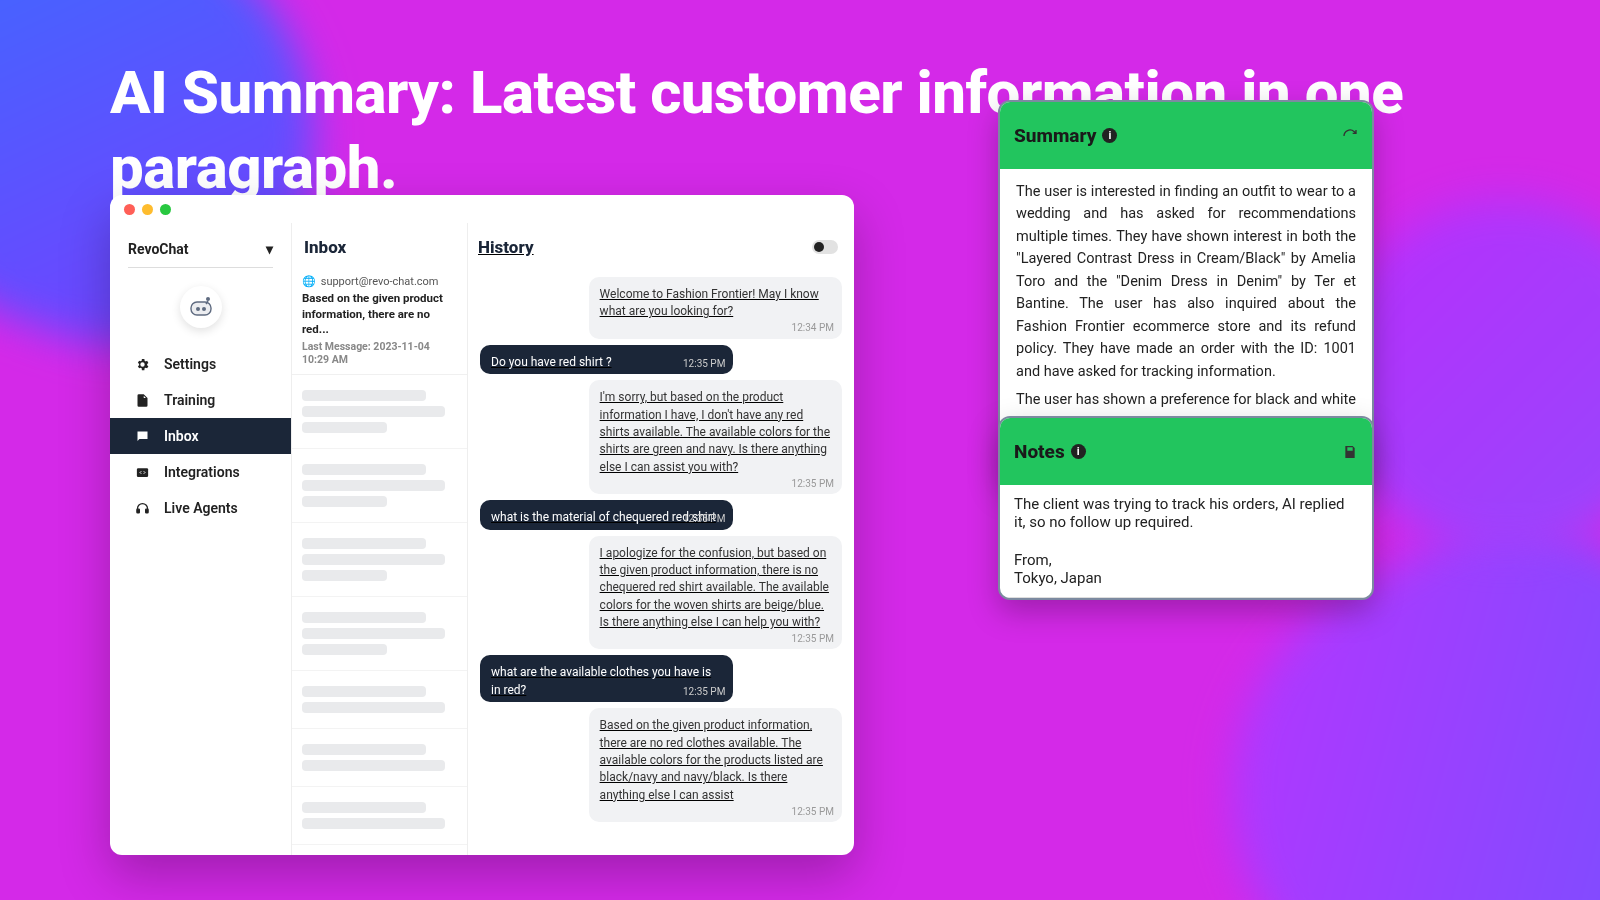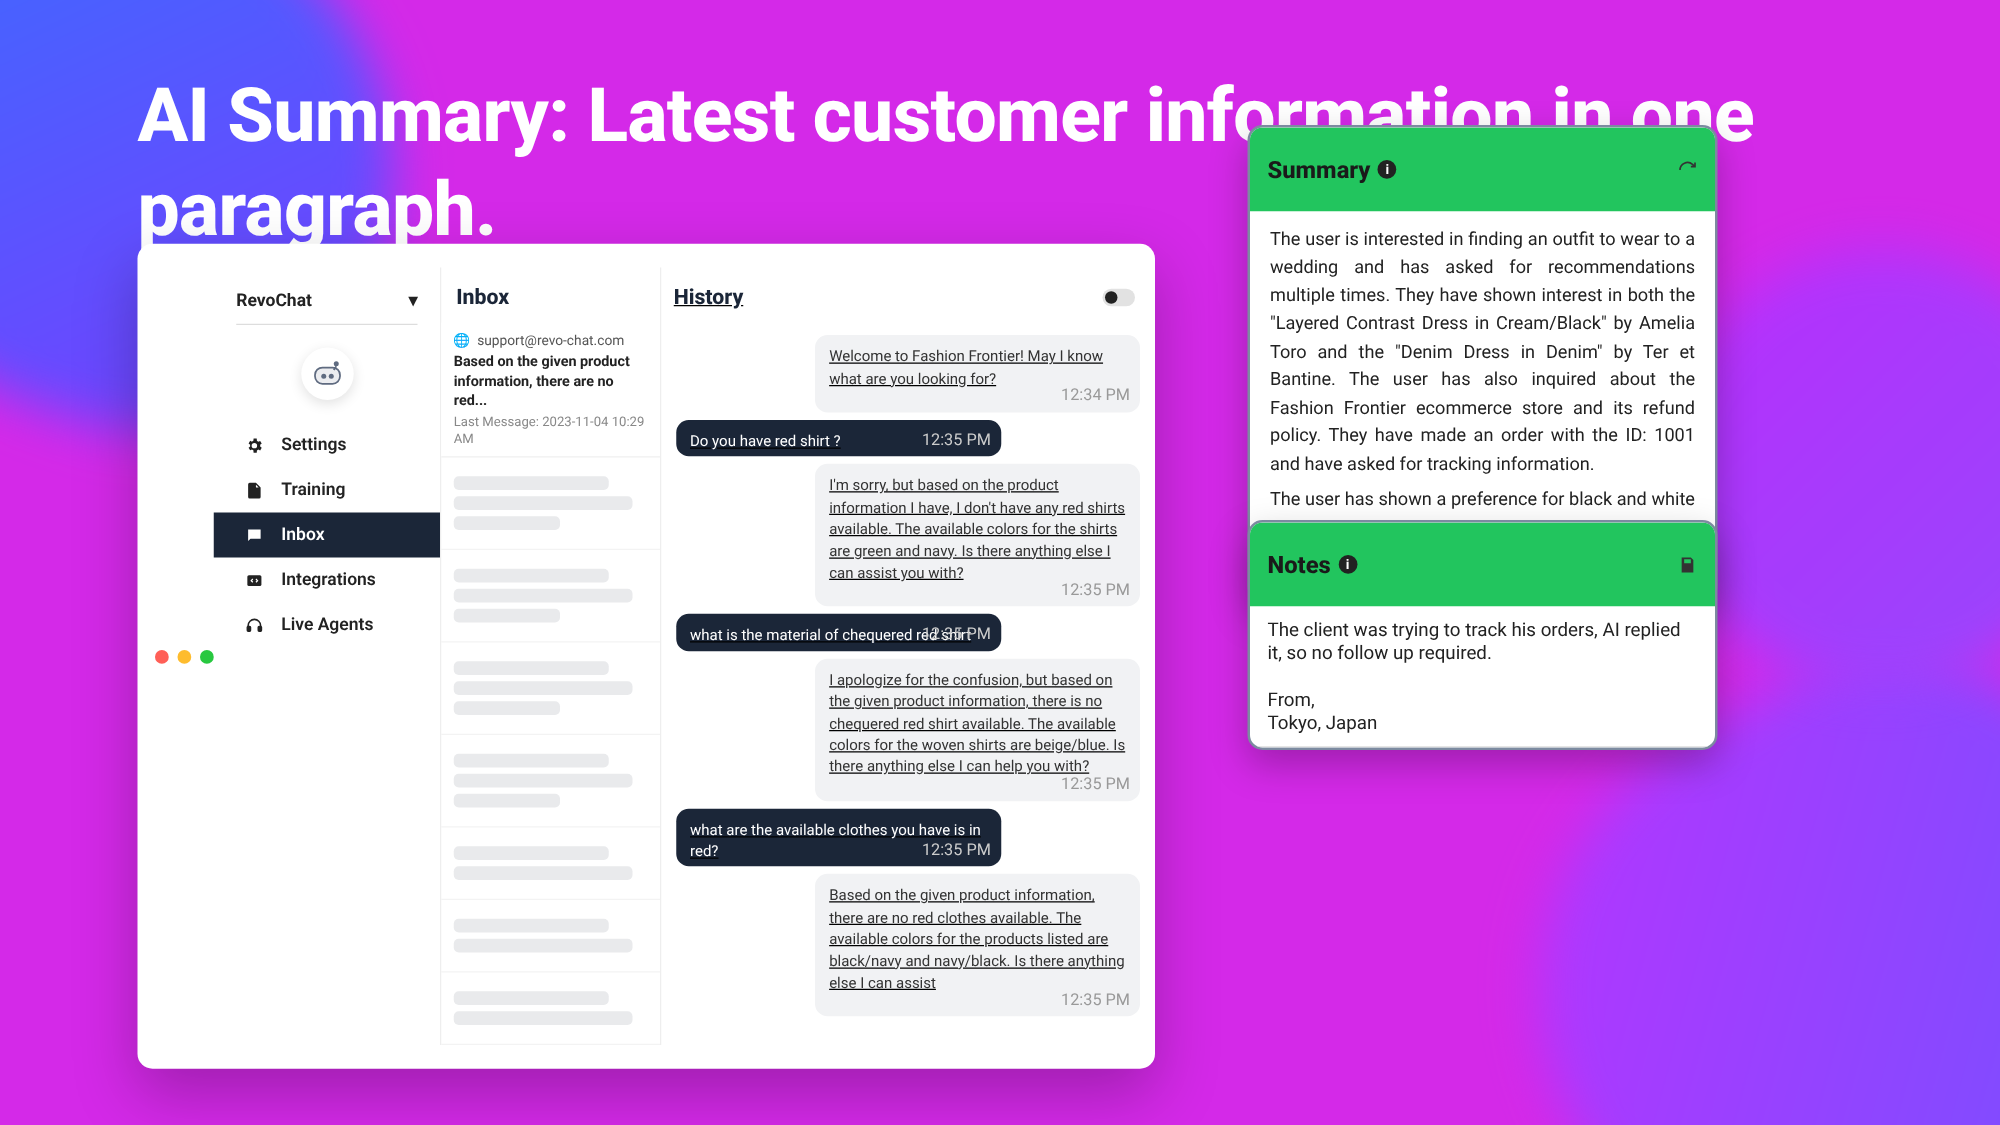--- a/index.html
+++ b/index.html
@@ -25,28 +25,27 @@
     color: #fff;
     font-size: 60px;
     font-weight: 800;
     line-height: 1.25;
     letter-spacing: -.5px;
   }
 
   .app-window {
     position: absolute;
     top: 195px; left: 110px;
-    width: 814px; height: 660px;
+    width: 744px; height: 660px;
     background: #fff;
     border-radius: 12px;
     box-shadow: 0 20px 50px rgba(0,0,0,.25);
     overflow: hidden;
     display: flex;
-    flex-direction: row;
-    align-items: center;
+    flex-direction: column;
   }
   .title-bar { height: 28px; display:flex; align-items:center; gap:7px; padding-left:14px; }
   .dot { width:11px; height:11px; border-radius:50%; }
   .dot.r{background:#ff5f57;} .dot.y{background:#febc2e;} .dot.g{background:#28c840;}
 
   .app-body { flex:1; display:flex; }
   
   .sidebar {
     width: 182px;
     border-right: 1px solid #eee;
@@ -76,33 +75,33 @@
   .inbox-col {
     width: 176px; border-right:1px solid #eee;
     display:flex; flex-direction:column;
   }
   .col-head { padding:14px 12px 10px; font-size:17px; font-weight:800; color:#1b2638; }
   .inbox-item { padding:8px 10px; border-bottom:1px solid #f0f0f0; }
   .inbox-item.selected { background:#fff; }
   .inbox-from { font-size:11px; color:#555; display:flex; align-items:center; gap:5px;}
   .inbox-from .globe { color:#888; font-size:11px; }
   .inbox-excerpt { font-size:11.5px; font-weight:700; color:#222; line-height:1.35; margin:3px 0 2px;}
-  .inbox-meta { font-size:10.5px; color:#888; }
+  .inbox-meta { font-size:10.5px; color:#888;font-weight:bold; }
   .skel-row { padding:10px; border-bottom:1px solid #f3f3f3; }
   .skel { background:#e9eaec; border-radius:4px; height:11px; margin:5px 0; }
   .skel.s1{width:80%;} .skel.s2{width:92%;} .skel.s3{width:55%;}
 
   .history-col { flex:1; display:flex; flex-direction:column;text-decoration:underline; }
   .history-head { display:flex; justify-content:space-between; align-items:center; padding:14px 16px 10px 10px;}
   .history-head .ttl { font-size:17px; font-weight:800; color:#1b2638;}
   .toggle { width:26px; height:14px; background:#e2e2e2; border-radius:8px; position:relative;}
   .toggle::before{content:''; position:absolute; width:10px; height:10px; border-radius:50%; background:#222; top:2px; left:2px;}
   .chat-scroll { flex:1; padding:4px 12px 10px; overflow:hidden;}
   .msg { max-width:70%; padding:9px 11px; border-radius:10px; font-size:12px; line-height:1.45; position:relative; margin:6px 0;}
-  .msg .time { position:absolute; bottom:3px; right:8px; font-size:13px; color:#999;}
+  .msg .time { position:absolute; bottom:3px; right:8px; font-size:10px; color:#999;}
   .msg.bot  { background:#f1f2f4; color:#333; margin-left:auto; padding-bottom:18px;}
   .msg.user { background:#1b2638; color:#fff; margin-right:auto; padding-bottom:3px;}
   .msg.user .time { color:#ccc; }
 
   
   .panel {
     position:absolute;
     width: 376px;
     background:#fff;
     border:2px solid #7c8aa0;

